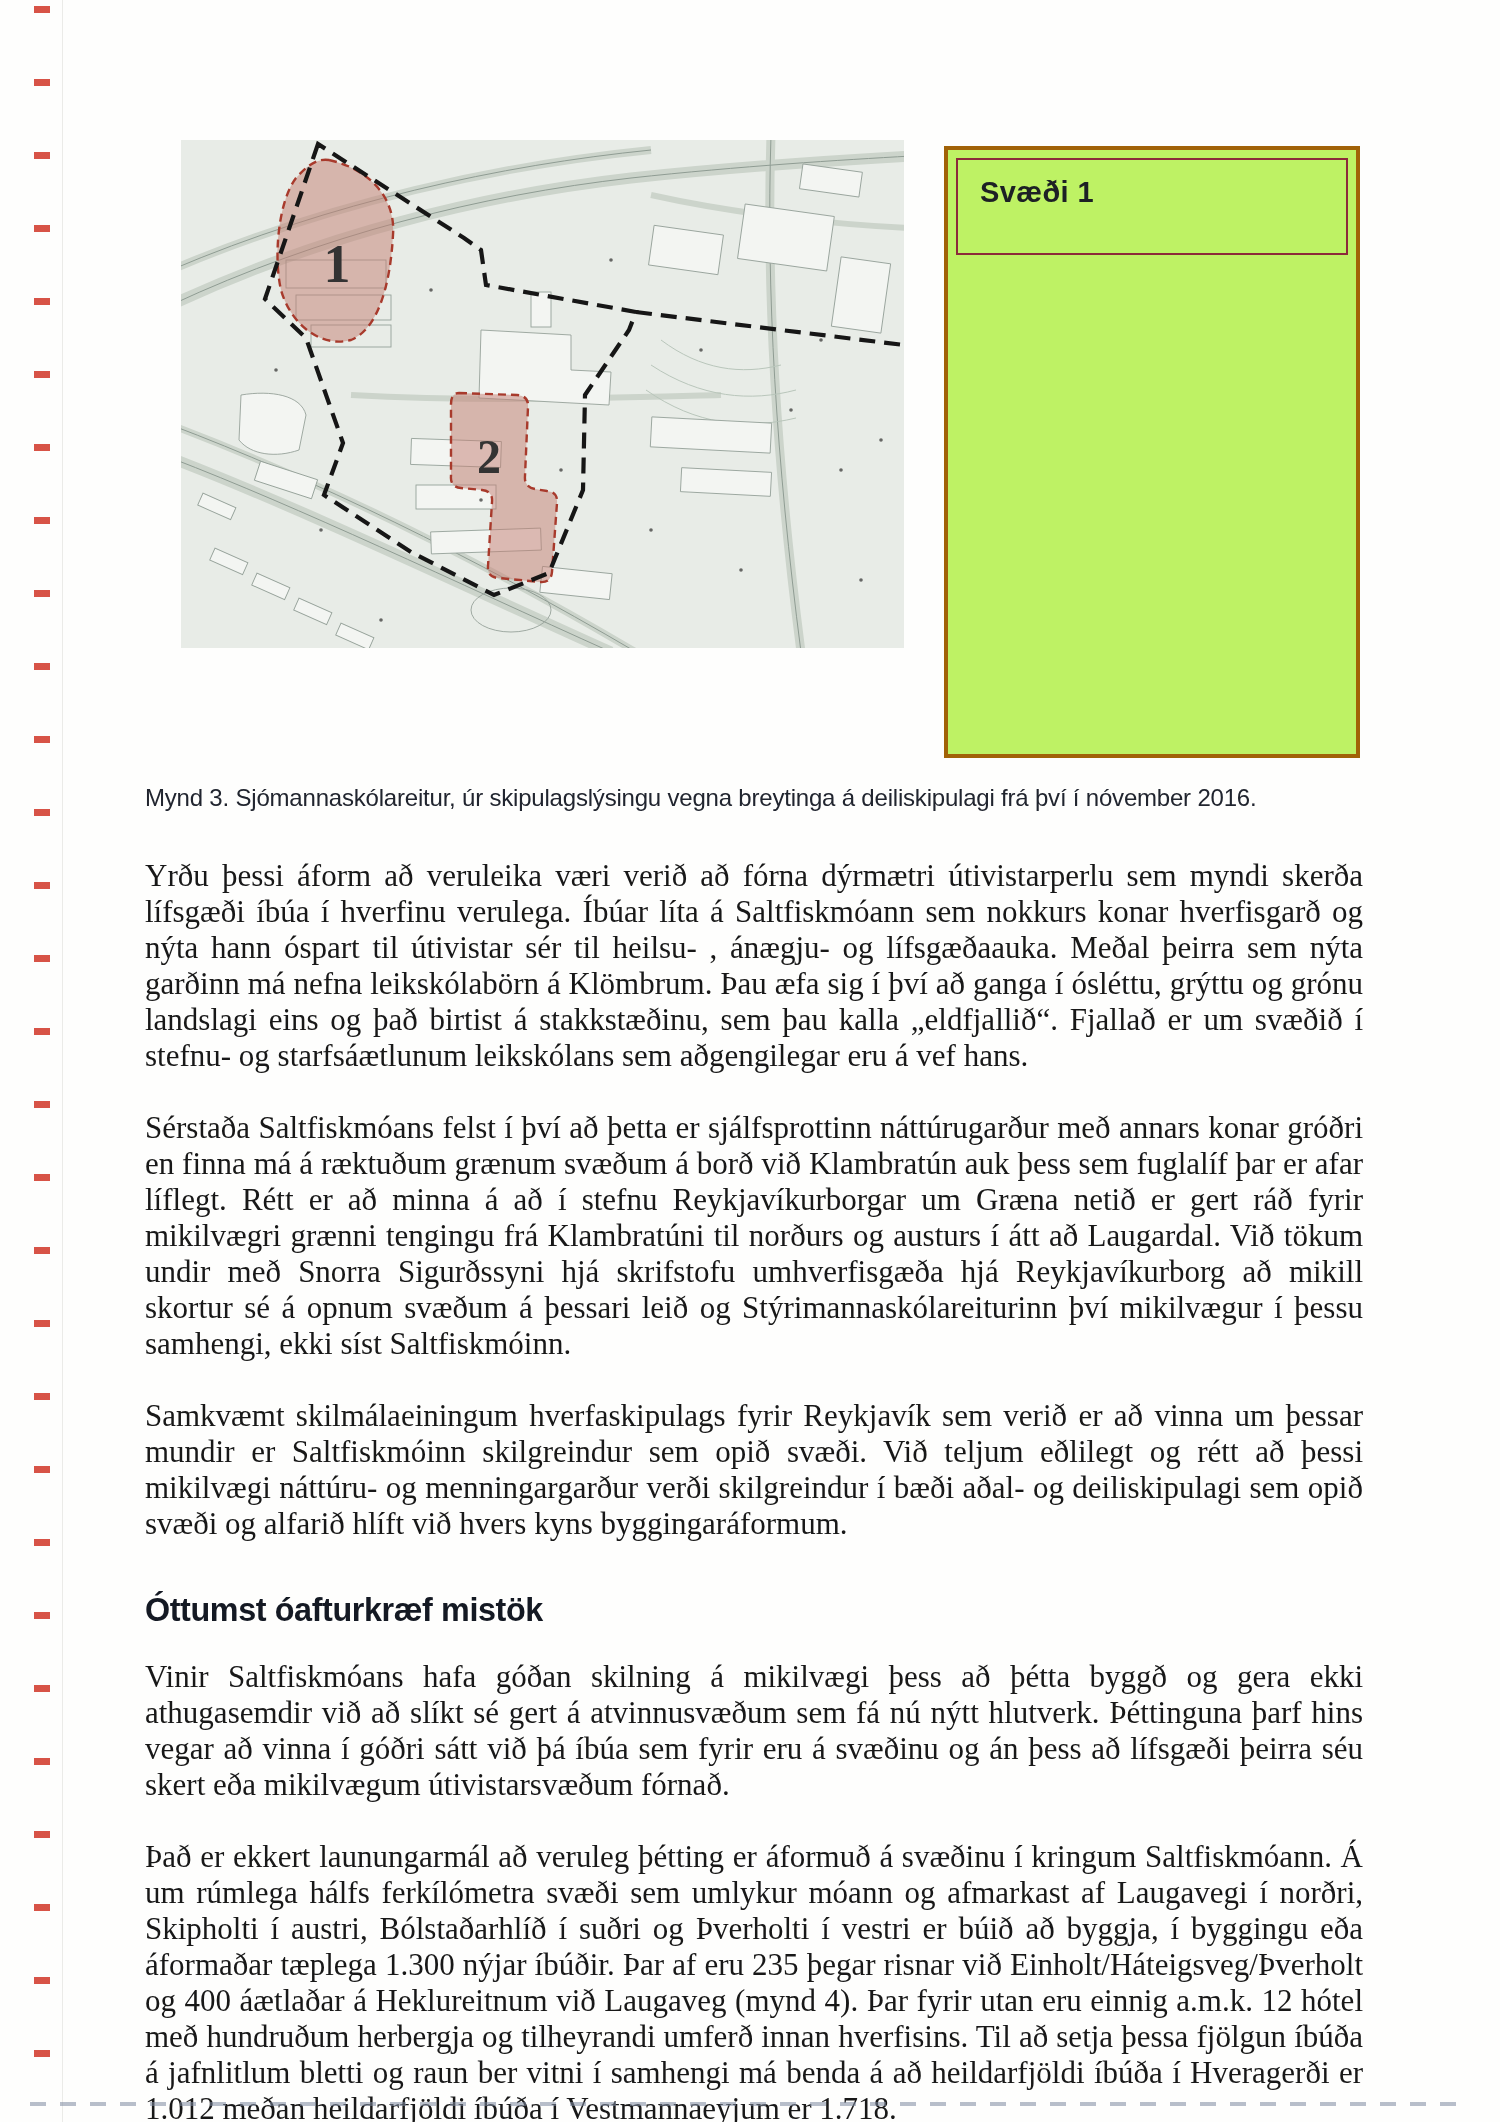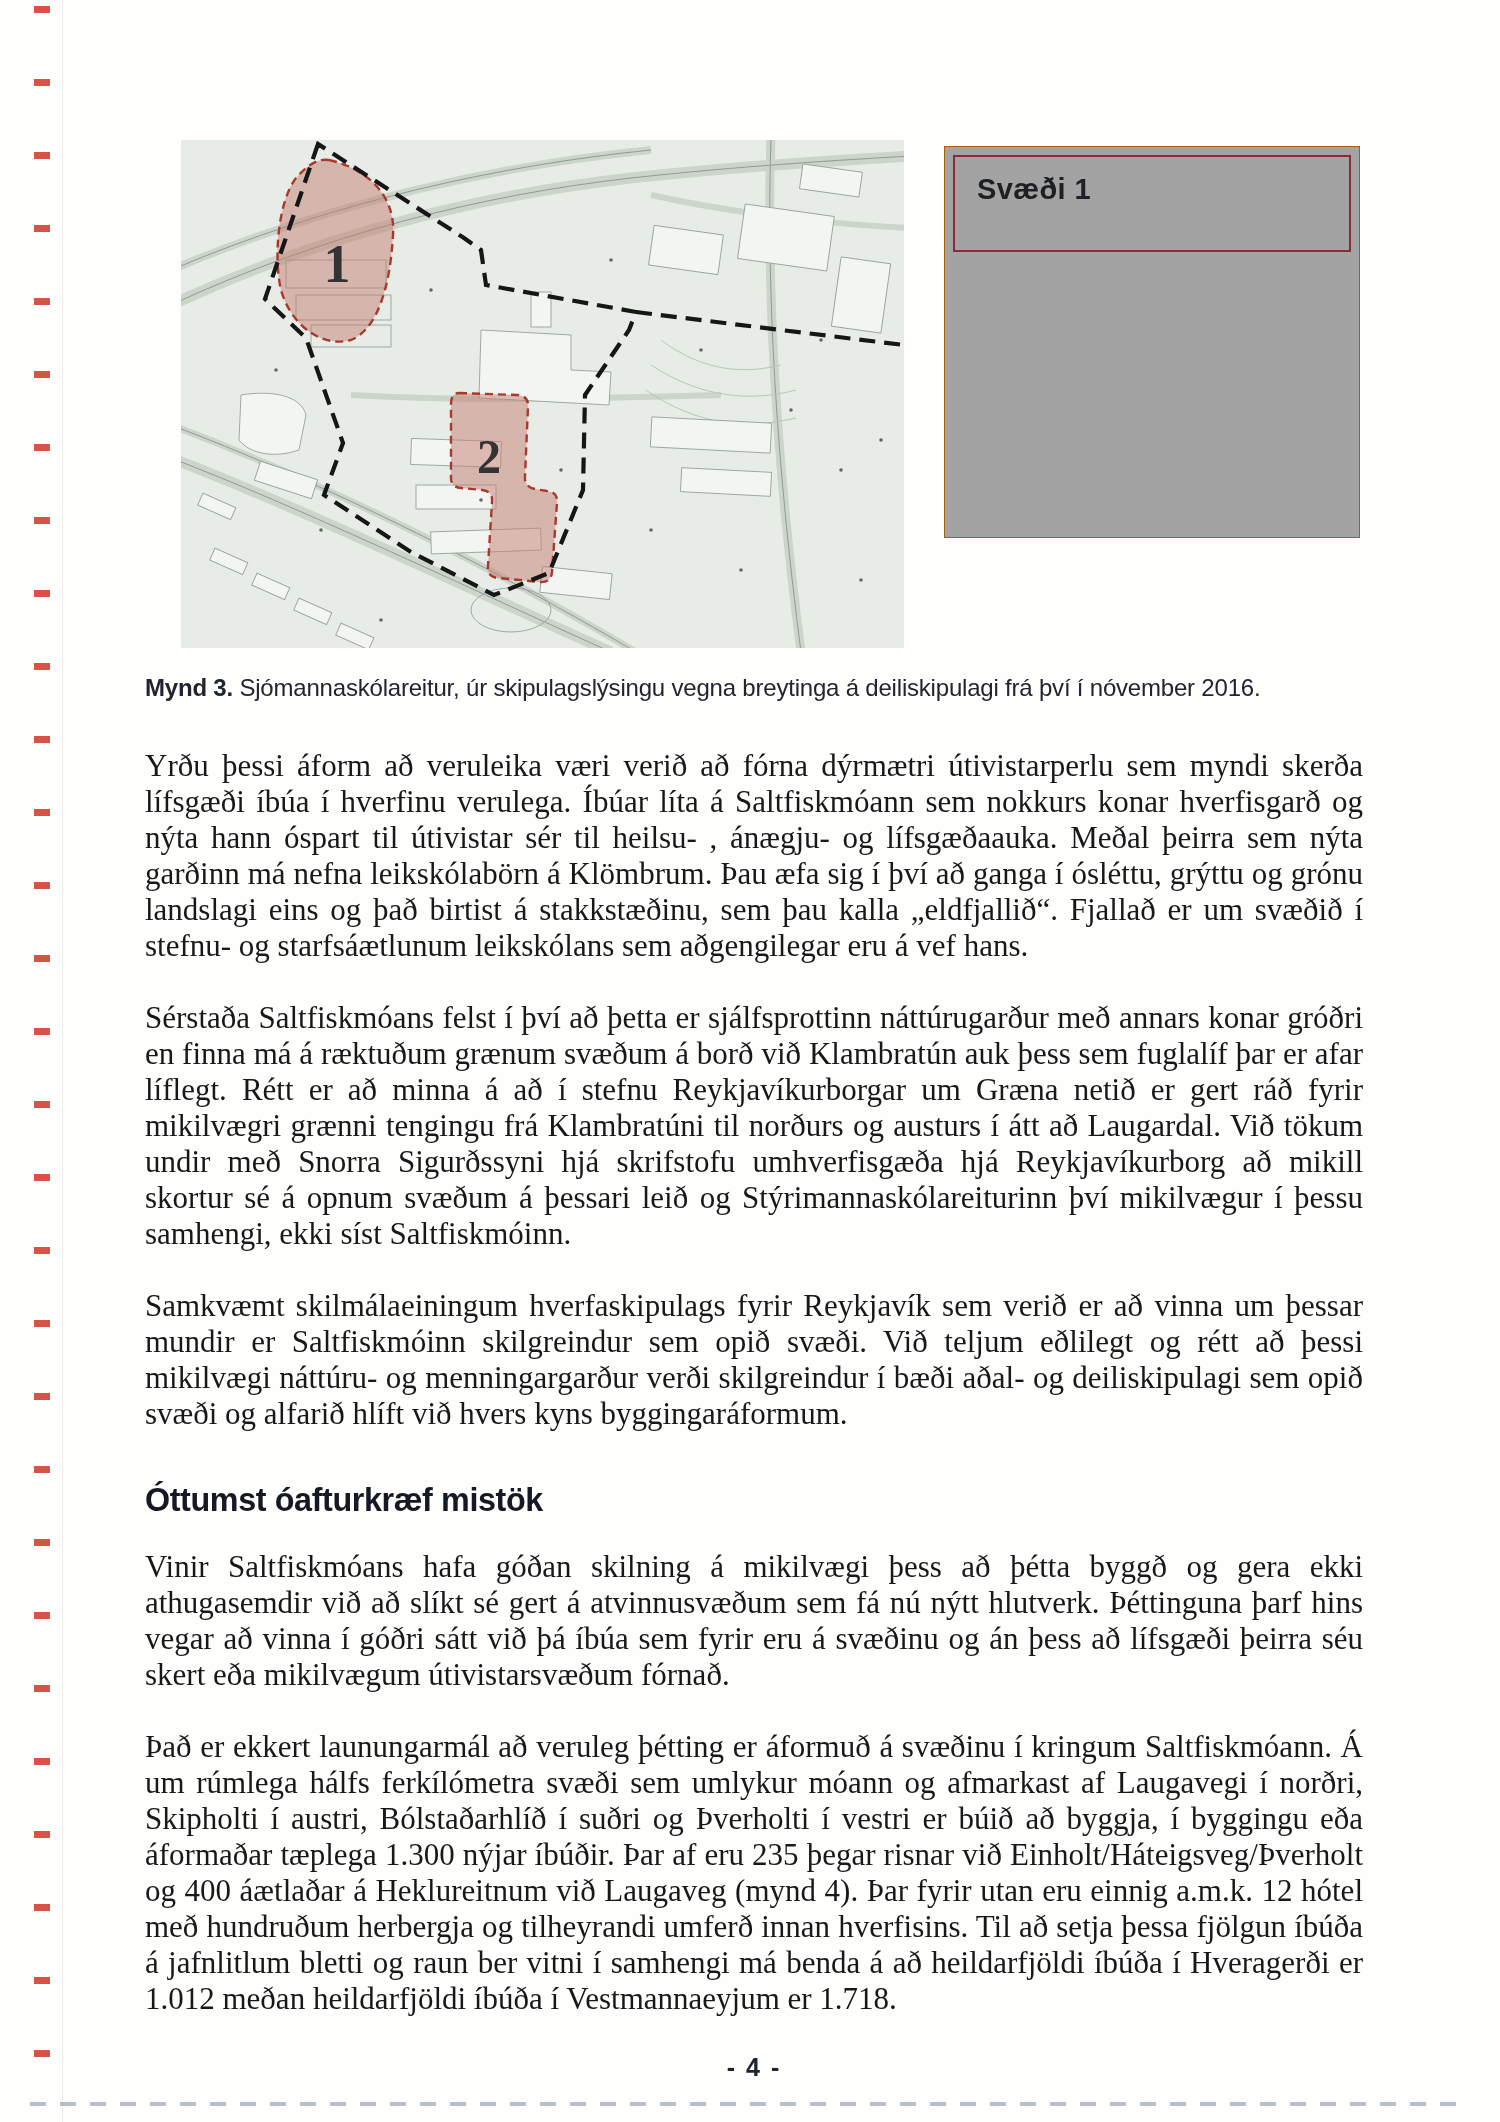--- a/index.html
+++ b/index.html
@@ -27,38 +27,38 @@
     background:repeating-linear-gradient(90deg,#8globalf 0, transparent 0);
     background:repeating-linear-gradient(90deg,#7e8aa0 0 16px,transparent 16px 30px);
     opacity:.55;
   }
   .content{padding:0 140px 0 145px;}
 
   
   .figure-row{display:flex;gap:40px;margin-top:140px;align-items:flex-start;margin-left:36px;}
   .map-wrap{width:723px;height:508px;flex:0 0 auto;}
   .legend{
-    box-sizing:border-box;width:417px;height:392px;margin-top:6px;
-    border:1px solid #a16207;background:#a3a3a3;
+    box-sizing:border-box;width:417px;height:612px;margin-top:6px;
+    border:4px solid #a16207;background:#bef264;
     font-family:"Liberation Sans","DejaVu Sans",sans-serif;color:#1d2025;
   }
   .legend-red{
     margin:8px;border:2px solid #8c2a3a;padding:16px 22px 20px 22px;
   }
   .legend-title{font-size:29px;font-weight:bold;letter-spacing:.4px;margin:0 0 24px 0;}
   .legend-text{font-size:26px;line-height:42px;letter-spacing:.2px;}
   .legend-plain{margin:70px 28px 0 30px;}
 
   
   .caption{
     margin:26px 0 0 0;
     font-family:"Liberation Sans","DejaVu Sans",sans-serif;
     font-size:24px;color:#21252f;letter-spacing:-.2px;
   }
-  .caption .cap-bold{font-weight:bold;}
+  .caption .cap-bold{font-weight:normal;}
 
   
   .body-para{
     margin:0 0 36px 0;
     font-size:31px;line-height:36px;text-align:justify;
     width:1218px;
   }
   .first-para{margin-top:46px;}
   .section-heading{
     margin:48px 0 30px 0;

